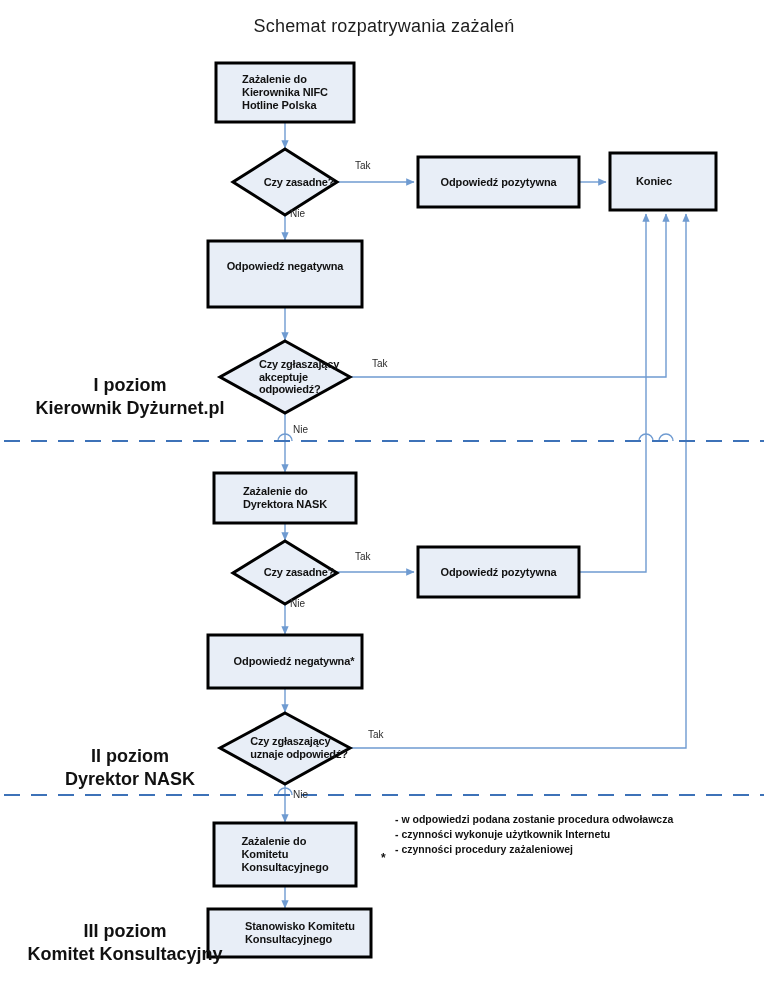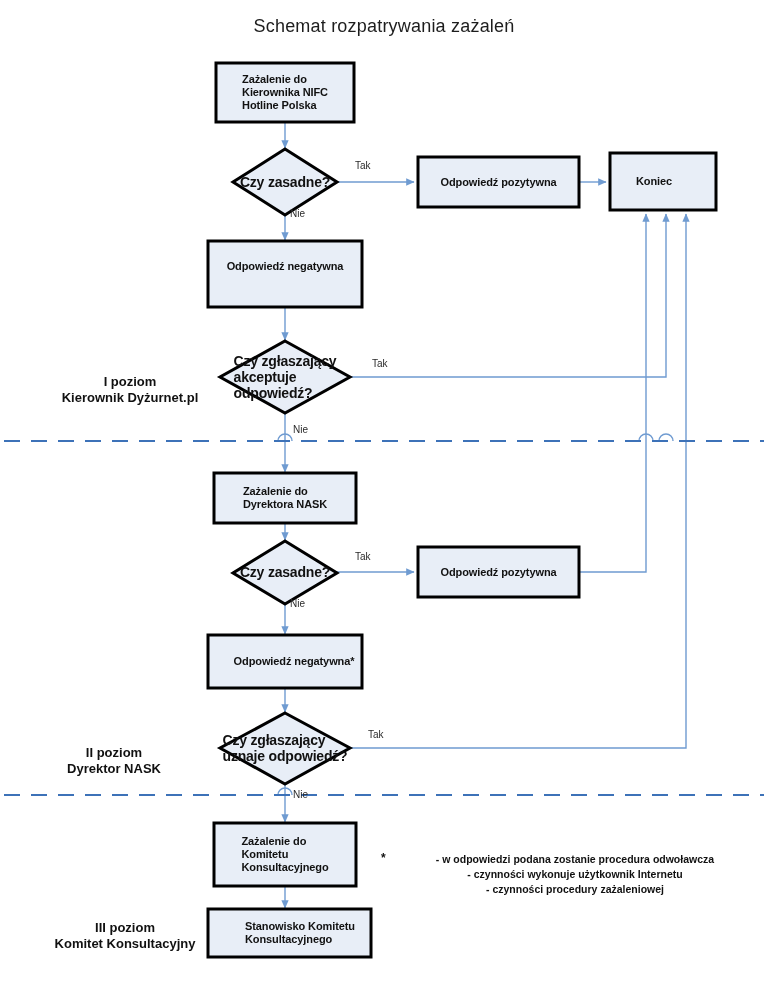--- a/index.html
+++ b/index.html
@@ -17,31 +17,31 @@
   .node{
     position:absolute;
     display:flex;align-items:center;justify-content:center;
     font-weight:bold;
     line-height:1.16;
     color:#111111;
     white-space:pre-line;
     box-sizing:border-box;
   }
   .box-label{font-size:11px;letter-spacing:-0.1px;}
-  .diamond-label{font-size:14px;letter-spacing:-0.2px;}
+  .diamond-label{font-size:11px;letter-spacing:-0.2px;margin-left:14px;}
   .edge-label{
     position:absolute;
     font-size:10px;
     font-weight:normal;
     color:#2b2b2b;
     white-space:nowrap;
   }
   .level-label{
     position:absolute;
-    font-size:13px;
+    font-size:18px;
     font-weight:bold;
     text-align:center;
     line-height:1.25;
     white-space:pre-line;
     color:#111111;
   }
   .page-title{
     position:absolute;
     left:0;top:16px;width:768px;
     text-align:center;
@@ -179,23 +179,23 @@
   <div class="edge-label" style="left:290px;top:208px;">Nie</div>
   <div class="edge-label" style="left:372px;top:358px;">Tak</div>
   <div class="edge-label" style="left:293px;top:424px;">Nie</div>
   <div class="edge-label" style="left:355px;top:551px;">Tak</div>
   <div class="edge-label" style="left:290px;top:598px;">Nie</div>
   <div class="edge-label" style="left:368px;top:729px;">Tak</div>
   <div class="edge-label" style="left:293px;top:789px;">Nie</div>
 
   <div class="level-label" style="left:20px;top:374px;width:220px;">I poziom
 Kierownik Dyżurnet.pl</div>
-  <div class="level-label" style="left:4px;top:745px;width:220px;">II poziom
+  <div class="level-label" style="left:20px;top:745px;width:220px;">II poziom
 Dyrektor NASK</div>
   <div class="level-label" style="left:10px;top:920px;width:230px;text-align:center;">III poziom
 Komitet Konsultacyjny</div>
 
   <div class="footnote-star" style="left:381px;top:851px;">*</div>
-  <div class="footnote" style="left:395px;top:852px;width:360px;text-align:center;">- w odpowiedzi podana zostanie procedura odwoławcza
+  <div class="footnote" style="left:395px;top:812px;width:360px;">- w odpowiedzi podana zostanie procedura odwoławcza
 - czynności wykonuje użytkownik Internetu
 - czynności procedury zażaleniowej</div>
 
 </div>
 
 </body></html>

